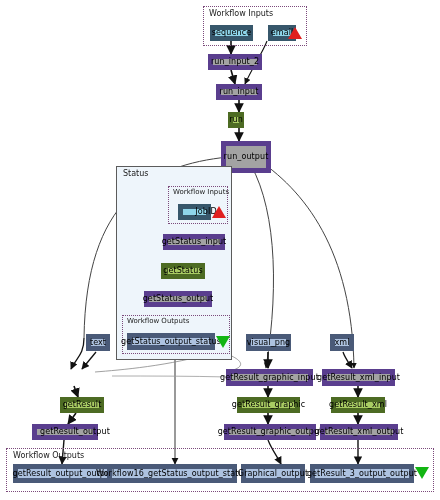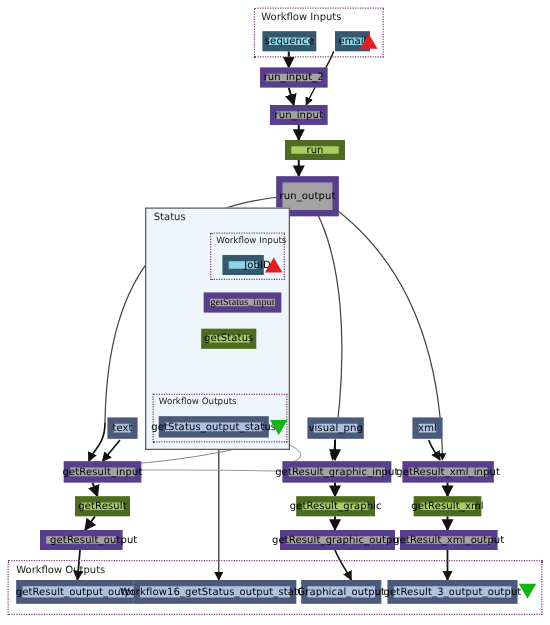--- a/index.html
+++ b/index.html
@@ -138,44 +138,44 @@
 
   <div class="group g-dotted" style="left:203px;top:6px;width:104px;height:40px;"></div>
   <div class="g-label" style="left:208px;top:9px;">Workflow Inputs</div>
 
   <div class="node n-input" style="left:210px;top:25px;width:43px;height:16px;">sequence</div>
   <div class="node n-input" style="left:268px;top:25px;width:28px;height:16px;">email</div>
   <div class="tri tri-up" style="left:288px;top:27px;"></div>
 
   <div class="node n-port" style="left:208px;top:54px;width:54px;height:16px;">run_input_2</div>
   <div class="node n-port" style="left:216px;top:84px;width:46px;height:16px;">run_input</div>
-  <div class="node n-proc" style="left:228px;top:112px;width:48px;height:16px;">run</div>
+  <div class="node n-proc" style="left:228px;top:112px;width:16px;height:16px;">run</div>
   <div class="node n-port" style="left:221px;top:141px;width:50px;height:32px;">run_output</div>
 
   <div class="group g-solid" style="left:116px;top:166px;width:116px;height:194px;"></div>
   <div class="g-label" style="left:122px;top:169px;">Status</div>
 
   <div class="group g-dotted" style="left:168px;top:186px;width:60px;height:38px;"></div>
   <div class="g-label" style="left:172px;top:188px;font-size:7px;">Workflow Inputs</div>
 
   <div class="node n-input" style="left:178px;top:204px;width:28px;height:16px;padding-left:23px;">JobID</div>
   <div class="tri tri-up" style="left:212px;top:206px;"></div>
 
-  <div class="node n-port" style="left:163px;top:234px;width:62px;height:16px;font-family:Liberation Serif, serif;">getStatus_input</div>
+  <div class="node n-port" style="left:163px;top:234px;width:62px;height:16px;">getStatus_input</div>
   <div class="node n-proc" style="left:161px;top:263px;width:44px;height:16px;">getStatus</div>
+  <div class="node n-port" style="left:144px;top:291px;width:68px;height:16px;">getStatus_output</div>
 
   <div class="group g-dotted" style="left:122px;top:315px;width:108px;height:39px;"></div>
   <div class="g-label" style="left:126px;top:317px;font-size:7px;">Workflow Outputs</div>
 
   <div class="node n-out" style="left:127px;top:333px;width:88px;height:17px;">getStatus_output_status</div>
   <div class="tri tri-down" style="left:216px;top:336px;"></div>
 
   <div class="node n-out" style="left:86px;top:334px;width:24px;height:17px;text-align:right;">text</div>
 
-  <div class="node n-port" style="left:51px;top:369px;width:62px;height:17px;">getResult_input</div>
   <div class="node n-proc" style="left:60px;top:397px;width:44px;height:16px;">getResult</div>
   <div class="node n-port" style="left:32px;top:424px;width:66px;height:16px;padding-left:20px;">getResult_output</div>
 
   <div class="node n-out" style="left:246px;top:334px;width:45px;height:17px;">visual_png</div>
 
   <div class="node n-port" style="left:226px;top:369px;width:87px;height:17px;">getResult_graphic_input</div>
   <div class="node n-proc" style="left:237px;top:397px;width:63px;height:16px;">getResult_graphic</div>
   <div class="node n-port" style="left:224px;top:424px;width:92px;height:16px;">getResult_graphic_output</div>
 
   <div class="node n-out" style="left:330px;top:334px;width:24px;height:17px;">xml</div>

